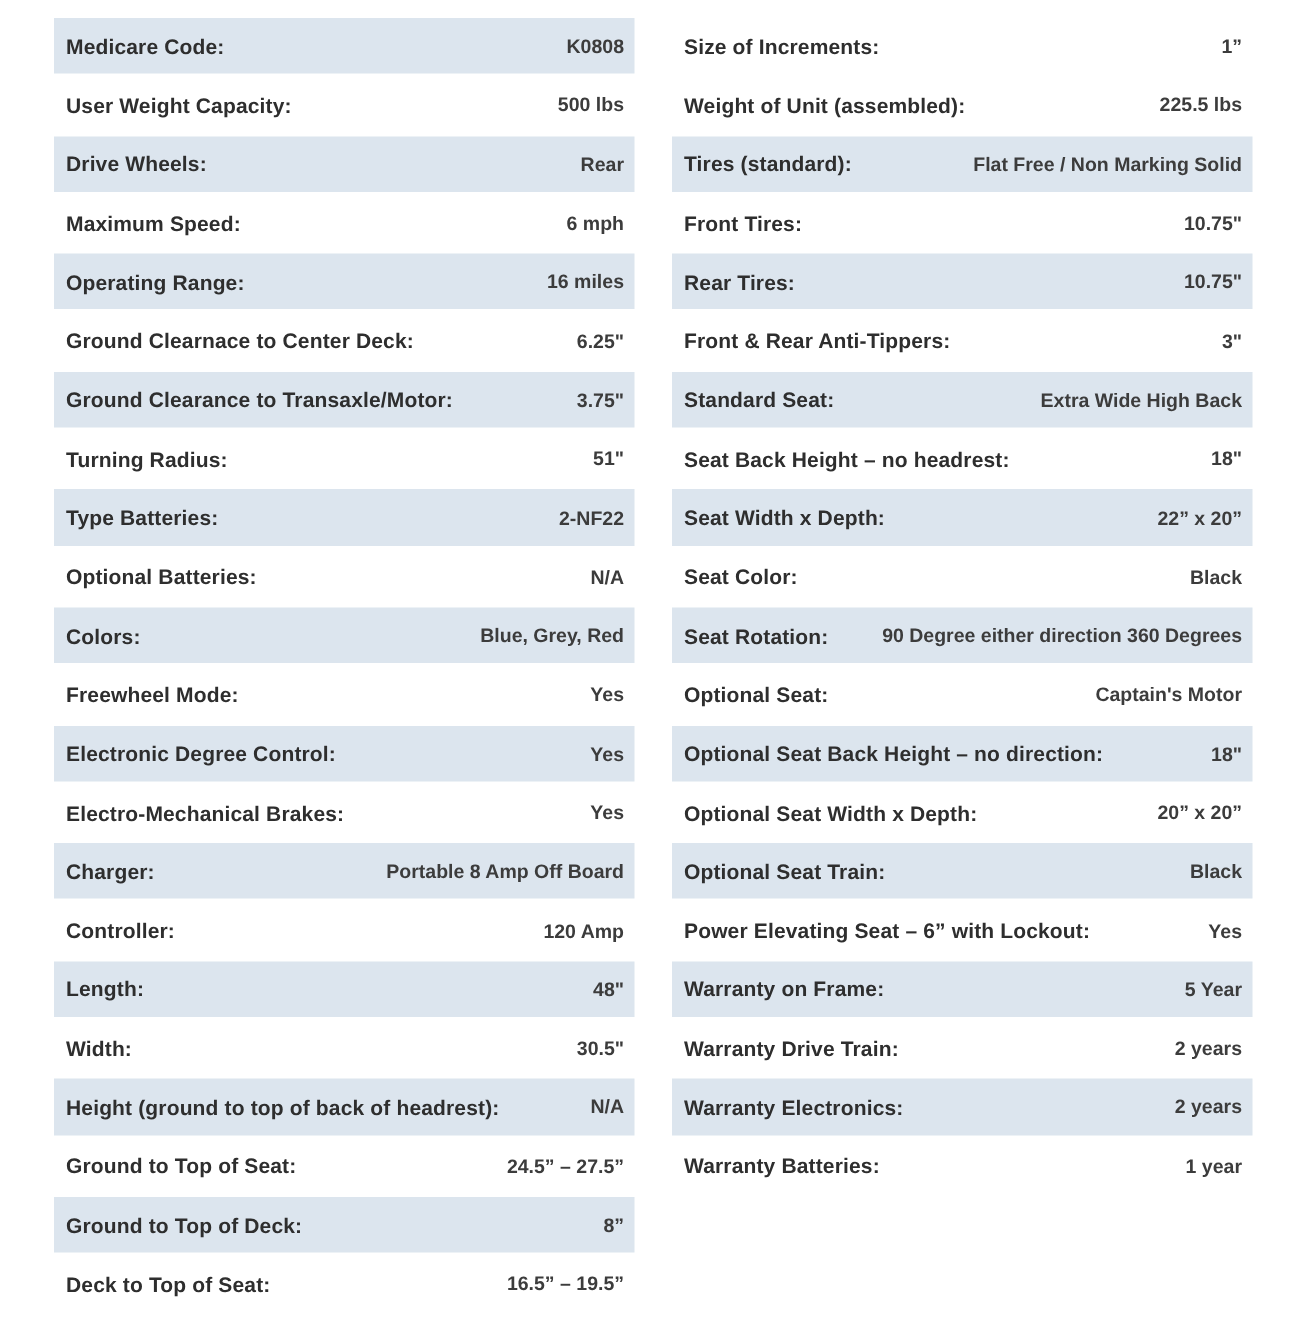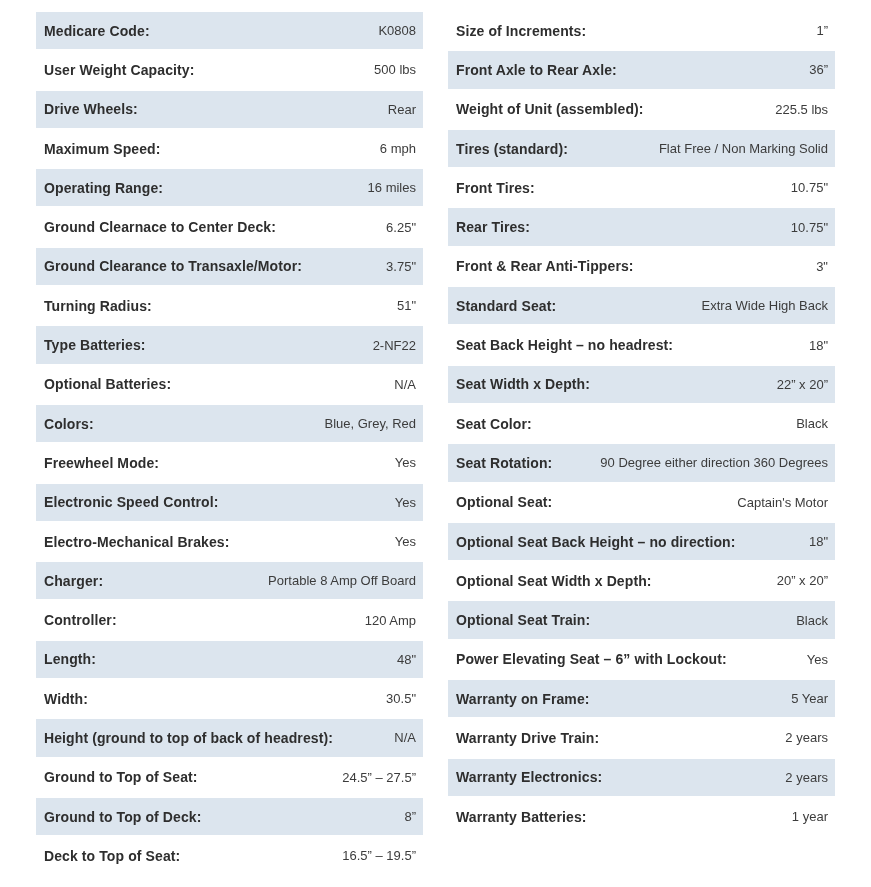--- a/index.html
+++ b/index.html
@@ -41,21 +41,21 @@
   }
   .spec-label {
     font-size: 14px;
     font-weight: 700;
     color: var(--label-color, #2e2e2e);
     white-space: nowrap;
     letter-spacing: 0.1px;
   }
   .spec-value {
     font-size: 13px;
-    font-weight: 400;
+    font-weight: 700;
     color: var(--value-color, #3c3c3c);
     white-space: nowrap;
     text-align: left;
     flex-shrink: 0;
   }
 </style>
 </head>
 <body>
 
 <div class="page">
@@ -103,21 +103,21 @@
         </div>
         <div class="spec-row shaded">
           <span class="spec-label">Colors:</span>
           <span class="spec-value">Blue, Grey, Red</span>
         </div>
         <div class="spec-row">
           <span class="spec-label">Freewheel Mode:</span>
           <span class="spec-value">Yes</span>
         </div>
         <div class="spec-row shaded">
-          <span class="spec-label">Electronic Speed Control:</span>
+          <span class="spec-label">Electronic Degree Control:</span>
           <span class="spec-value">Yes</span>
         </div>
         <div class="spec-row">
           <span class="spec-label">Electro-Mechanical Brakes:</span>
           <span class="spec-value">Yes</span>
         </div>
         <div class="spec-row shaded">
           <span class="spec-label">Charger:</span>
           <span class="spec-value">Portable 8 Amp Off Board</span>
         </div>
@@ -147,24 +147,20 @@
         </div>
         <div class="spec-row">
           <span class="spec-label">Deck to Top of Seat:</span>
           <span class="spec-value">16.5” – 19.5”</span>
         </div>
       </div>
     <div class="spec-column">
         <div class="spec-row">
           <span class="spec-label">Size of Increments:</span>
           <span class="spec-value">1”</span>
-        </div>
-        <div class="spec-row shaded">
-          <span class="spec-label">Front Axle to Rear Axle:</span>
-          <span class="spec-value">36”</span>
         </div>
         <div class="spec-row">
           <span class="spec-label">Weight of Unit (assembled):</span>
           <span class="spec-value">225.5 lbs</span>
         </div>
         <div class="spec-row shaded">
           <span class="spec-label">Tires (standard):</span>
           <span class="spec-value">Flat Free / Non Marking Solid</span>
         </div>
         <div class="spec-row">

